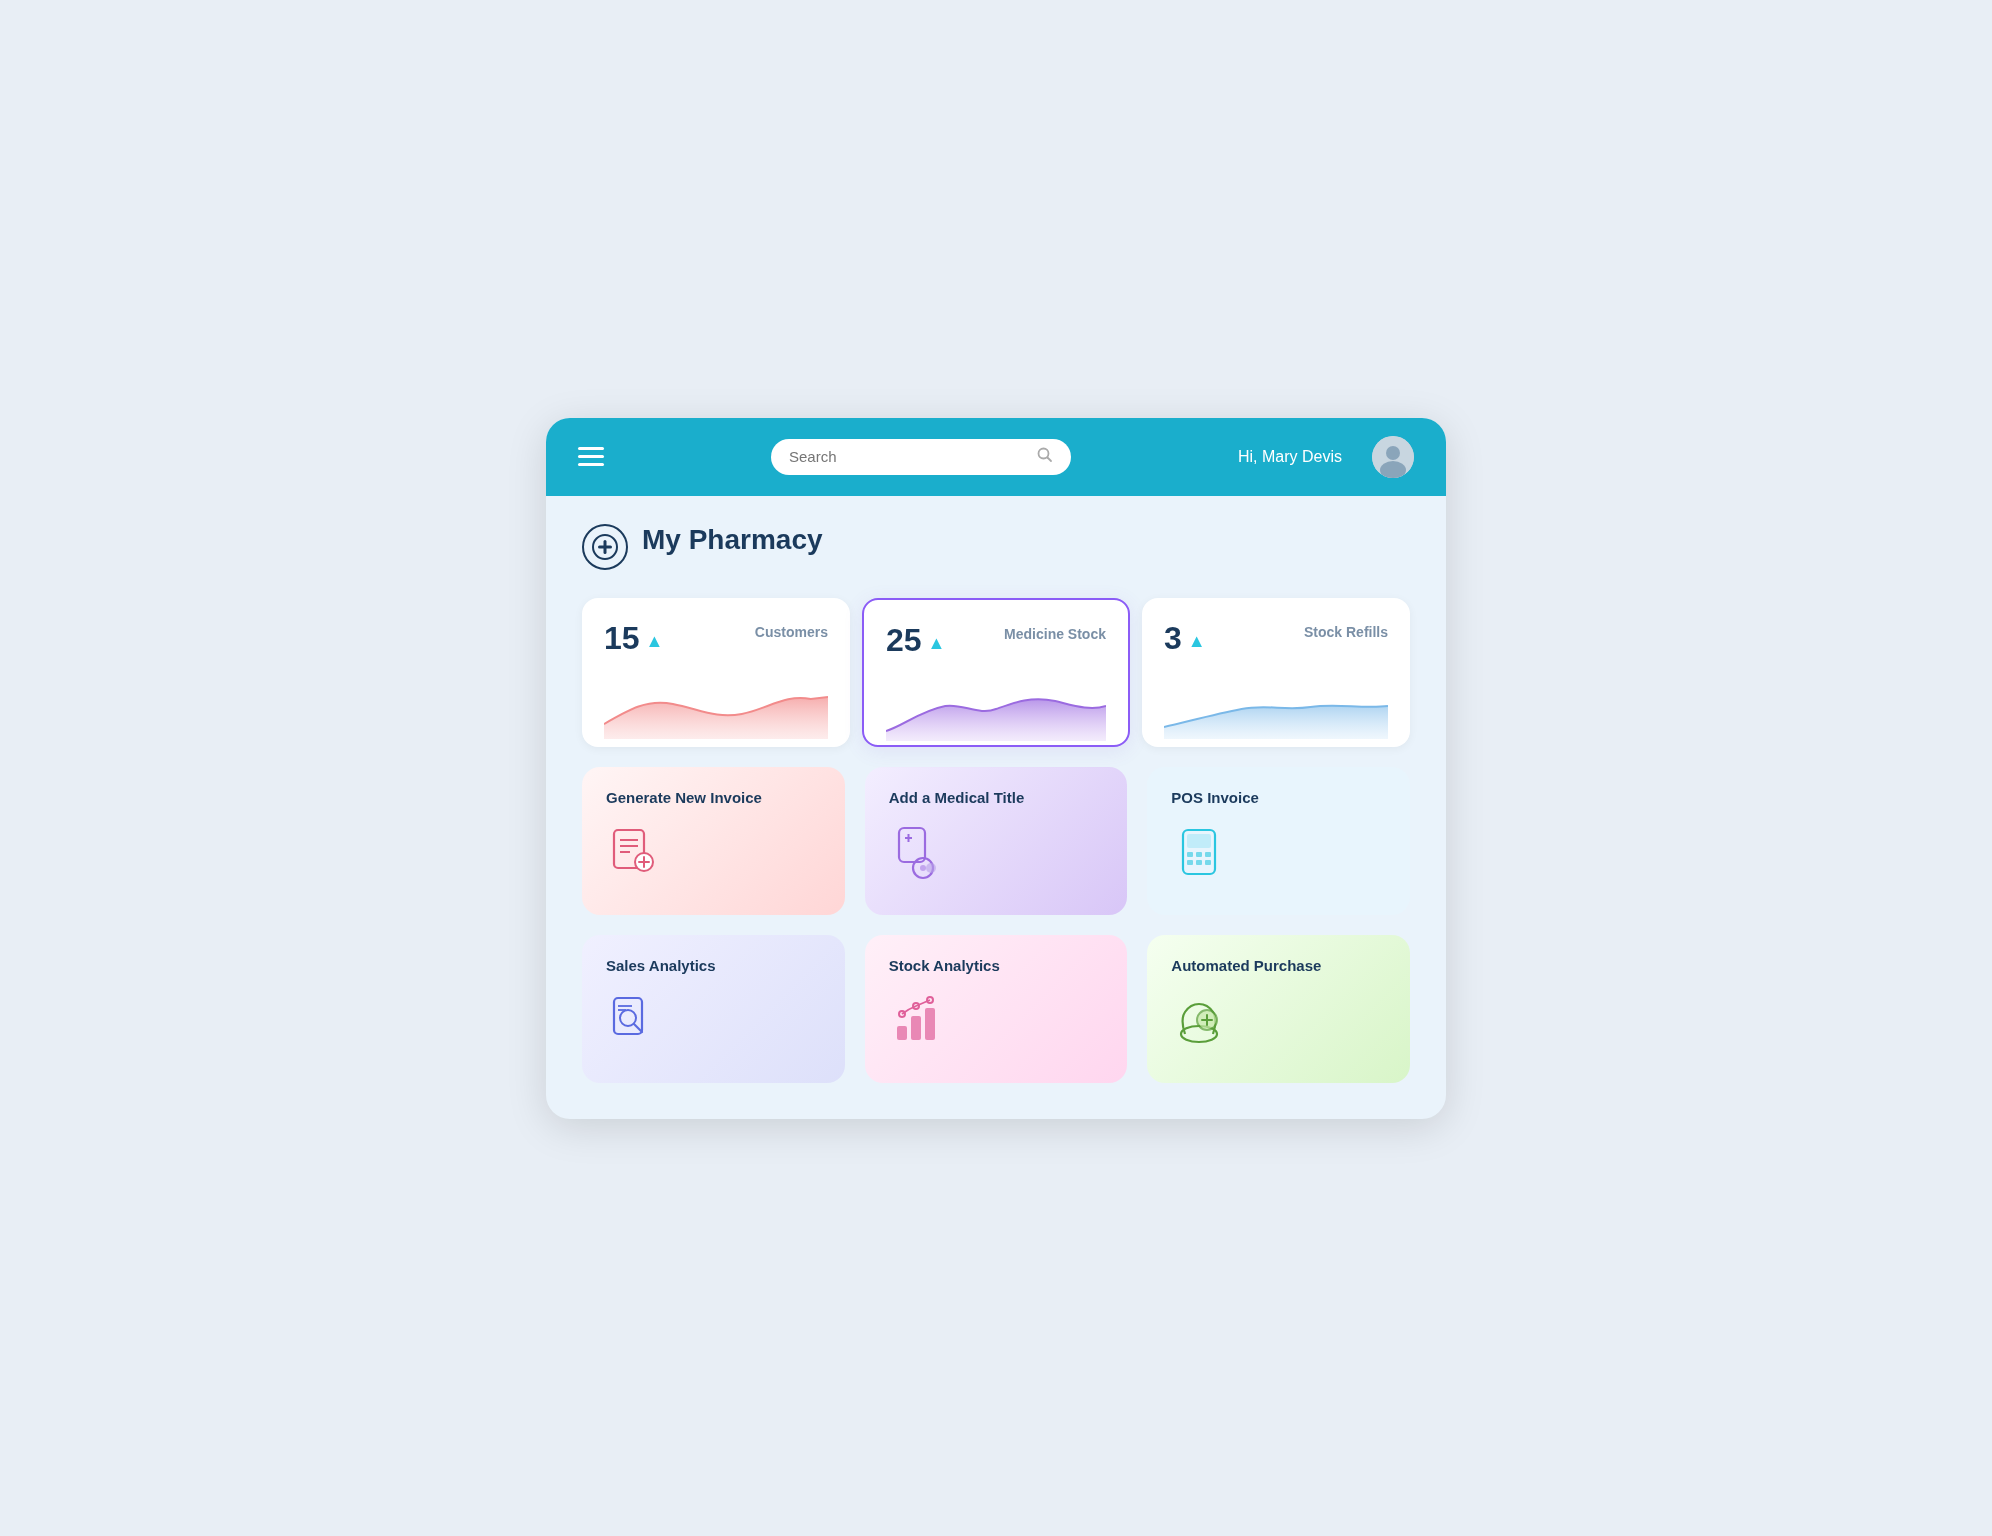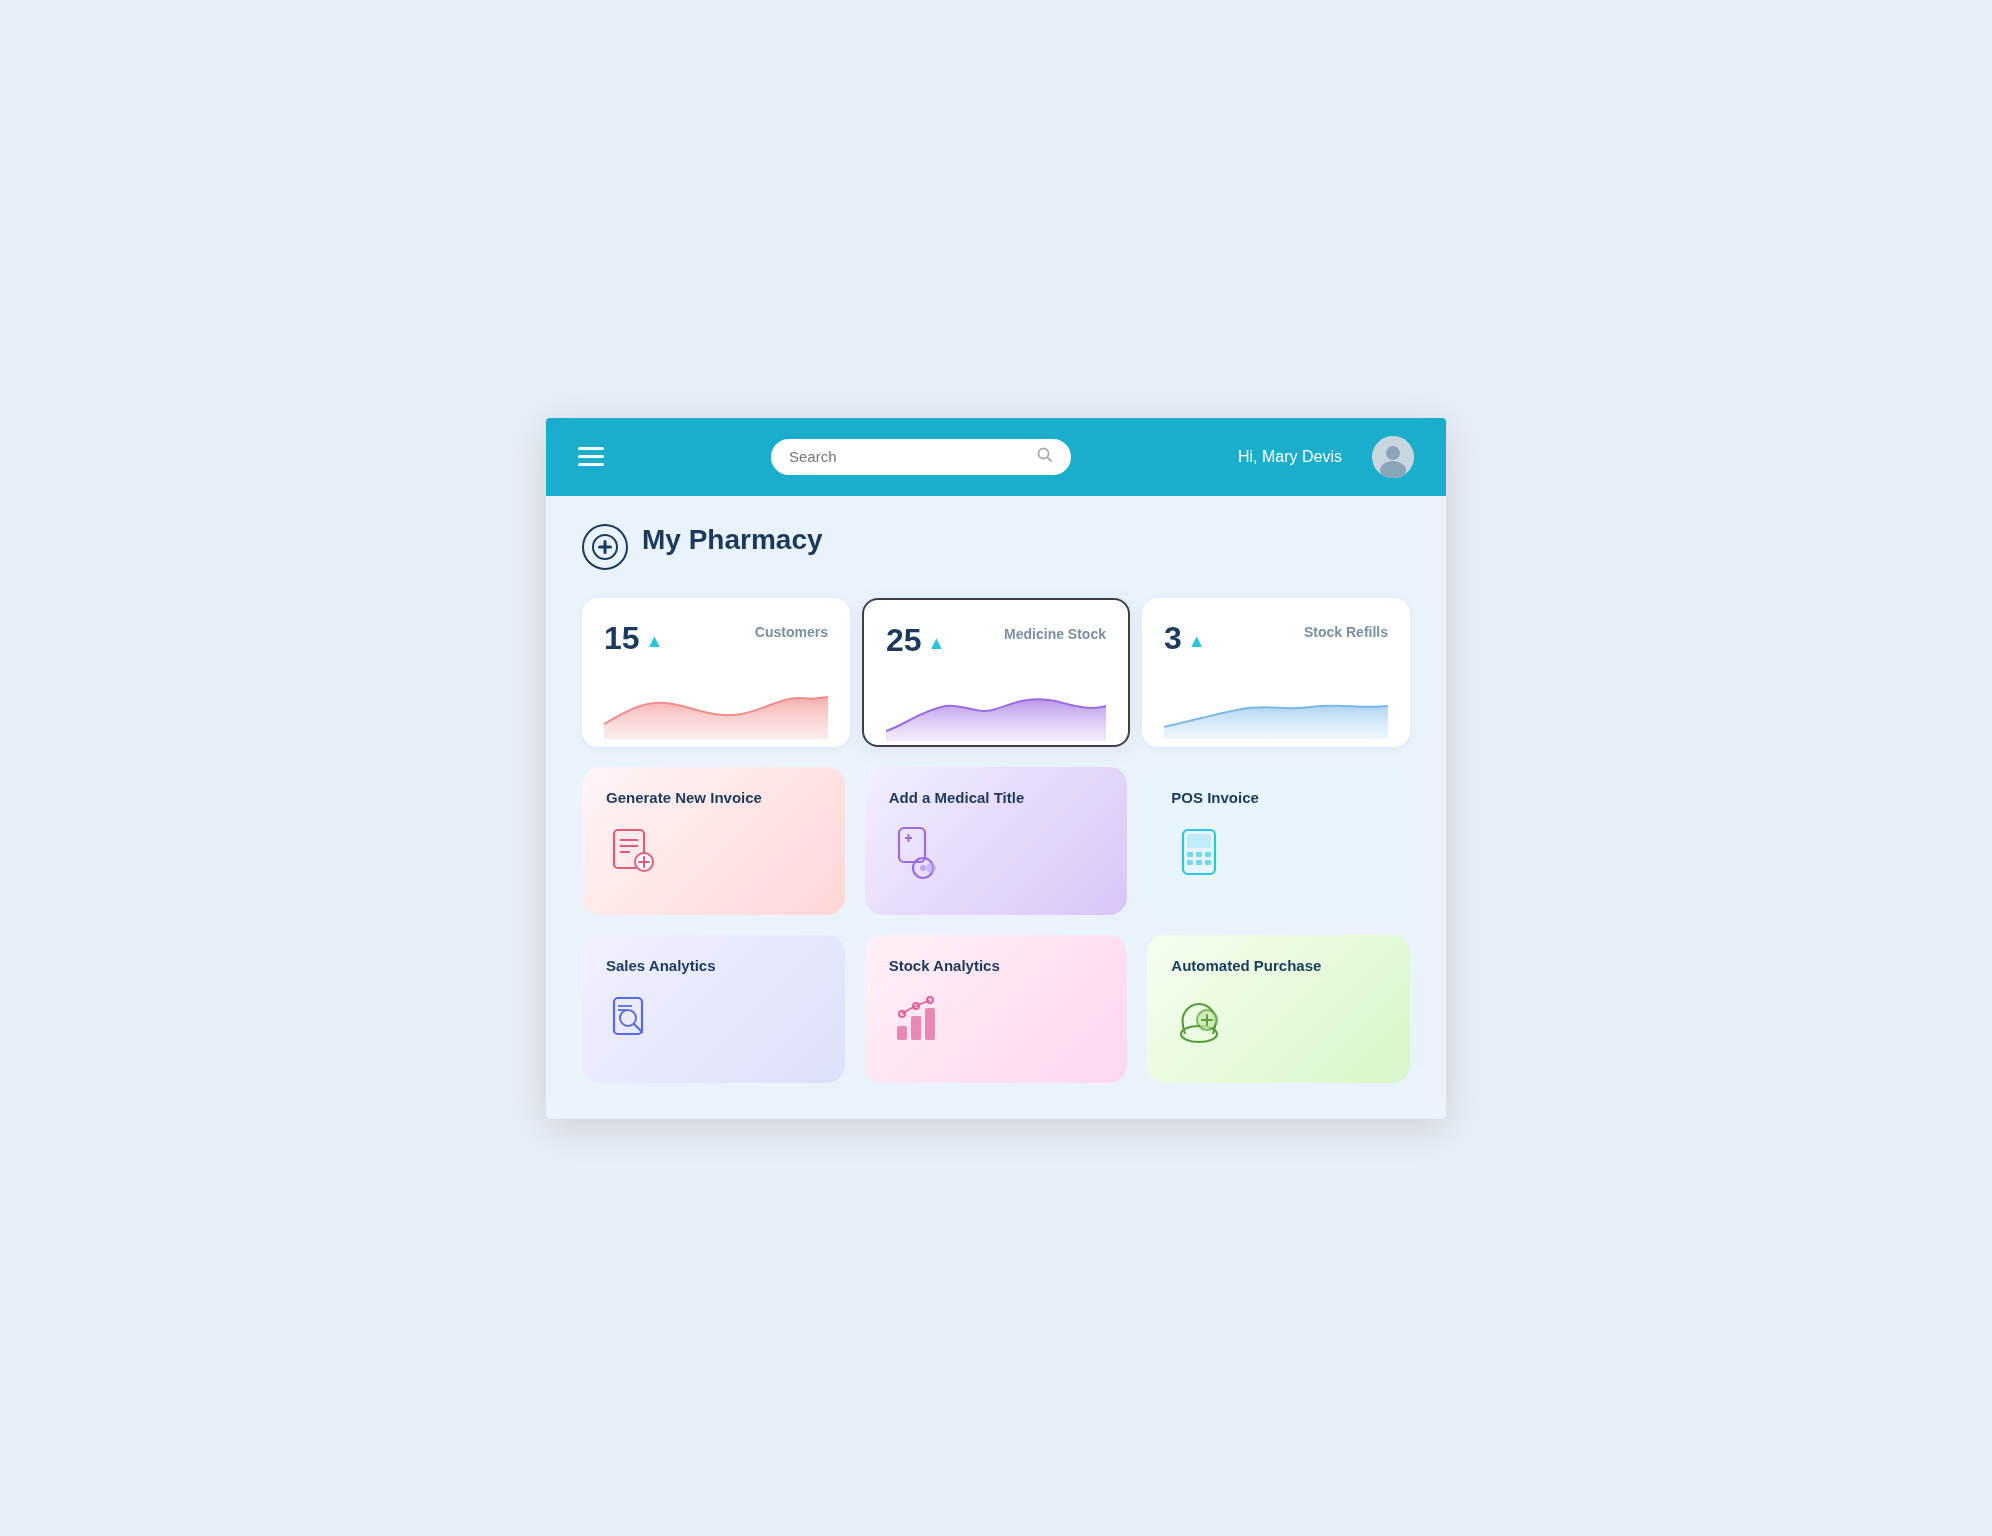--- a/index.html
+++ b/index.html
@@ -7,21 +7,21 @@
       background: #e8eef5;
       display: flex;
       justify-content: center;
       align-items: center;
       min-height: 100vh;
       font-family: 'Segoe UI', Arial, sans-serif;
     }
     .app-container {
       width: 900px;
       background: #eaf3fb;
-      border-radius: 4px;
+      border-radius: 24px;
       overflow: hidden;
       box-shadow: 0 8px 40px rgba(0,0,0,0.13);
     }
     .header {
       background: #1aaecc;
       display: flex;
       align-items: center;
       justify-content: space-between;
       padding: 18px 32px;
     }
@@ -110,21 +110,21 @@
     }
     .stat-card {
       background: white;
       border-radius: 16px;
       padding: 22px 22px 0 22px;
       overflow: hidden;
       box-shadow: 0 2px 10px rgba(0,0,0,0.05);
       position: relative;
     }
     .stat-card.active {
-      border: 2px solid #404040;
+      border: 2px solid #8b5cf6;
       box-shadow: 0 4px 20px rgba(120,80,200,0.10);
     }
     .stat-header {
       display: flex;
       align-items: flex-start;
       justify-content: space-between;
       margin-bottom: 18px;
     }
     .stat-number {
       font-size: 32px;

